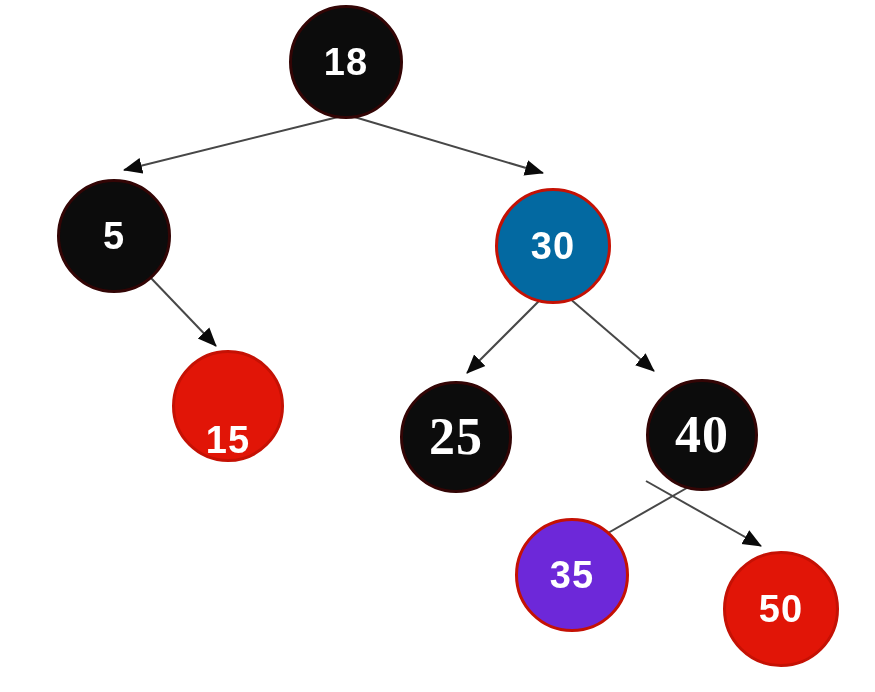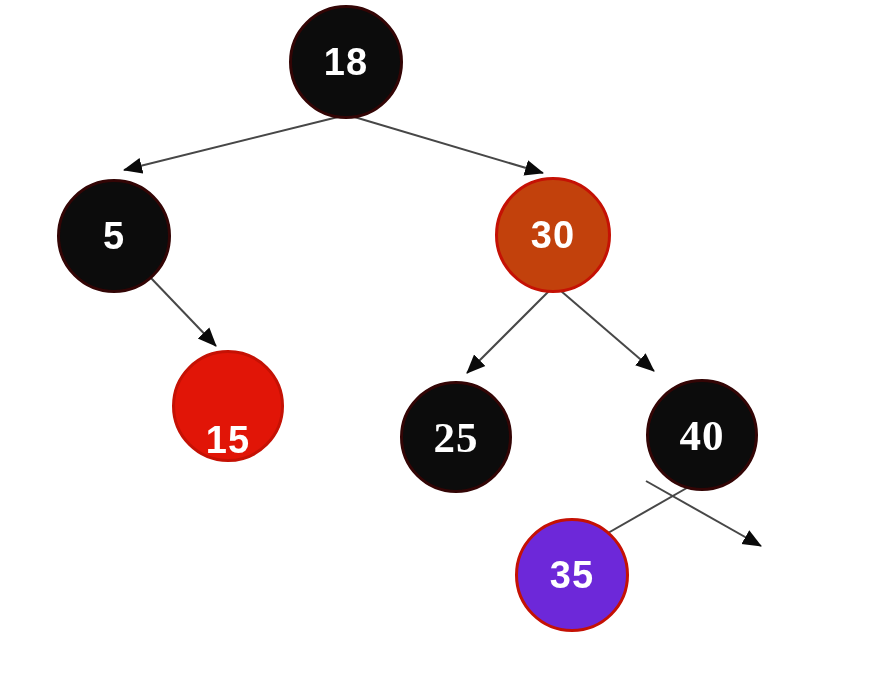--- a/index.html
+++ b/index.html
@@ -33,21 +33,21 @@
     box-sizing: border-box;
   }
   .node-label {
     font-weight: bold;
     font-size: 38px;
     line-height: 1;
     letter-spacing: 1px;
     user-select: none;
   }
   .font-sans .node-label { font-family: "Liberation Sans", sans-serif; }
-  .font-serif .node-label { font-family: "Liberation Serif", serif; font-size: 43px; }
+  .font-serif .node-label { font-family: "Liberation Serif", serif; font-size: 52px; }
 </style>
 </head>
 <body>
 
 <div class="stage" style="background: rgb(255, 255, 255);">
   <svg class="edge-layer" viewBox="0 0 875 692" xmlns="http://www.w3.org/2000/svg">
     <defs>
       <marker id="arrowhead" markerUnits="userSpaceOnUse" markerWidth="24" markerHeight="20" refX="18" refY="9" orient="auto">
         <path id="ah-path" d="M0,1 L19,9 L0,17 Z" fill="#0a0a0a"></path>
       </marker>
@@ -62,28 +62,31 @@
         <line x1="646" y1="481" x2="761" y2="546" stroke="#474747" stroke-width="2" marker-end="url(#arrowhead)"></line>
       </g>
   </svg>
 
 <div class="node font-sans" style="left: 289px; top: 5px; width: 114px; height: 114px; background: rgb(12, 12, 12); border: 3px solid rgb(51, 5, 5);">
       <span class="node-label" style="color: rgb(255, 255, 255); text-align: center;">18</span>
     </div>
     <div class="node font-sans" style="left: 57px; top: 179px; width: 114px; height: 114px; background: rgb(12, 12, 12); border: 3px solid rgb(51, 5, 5);">
       <span class="node-label" style="color: rgb(255, 255, 255);">5</span>
     </div>
-    <div class="node font-sans" style="left: 495px; top: 177px; width: 116px; height: 116px; background: #c2410c; border: 3px solid rgb(197, 17, 4);">
+    <div class="node font-sans" style="left: 495px; top: 188px; width: 116px; height: 116px; background: #0369a1; border: 3px solid rgb(197, 17, 4);">
       <span class="node-label" style="color: rgb(255, 255, 255);">30</span>
     </div>
     <div class="node font-sans" style="left: 172px; top: 350px; width: 112px; height: 112px; background: rgb(225, 21, 7); border: 3px solid rgb(197, 17, 4); align-items: flex-end;">
       <span class="node-label" style="color: rgb(255, 255, 255);">15</span>
     </div>
     <div class="node font-serif" style="left: 400px; top: 381px; width: 112px; height: 112px; background: rgb(12, 12, 12); border: 3px solid rgb(51, 5, 5);">
       <span class="node-label" style="color: rgb(255, 255, 255);">25</span>
     </div>
     <div class="node font-serif" style="left: 646px; top: 379px; width: 112px; height: 112px; background: rgb(12, 12, 12); border: 3px solid rgb(51, 5, 5);">
       <span class="node-label" style="color: rgb(255, 255, 255);">40</span>
     </div>
     <div class="node font-sans" style="left: 515px; top: 518px; width: 114px; height: 114px; background: #6d28d9; border: 3px solid rgb(197, 17, 4);">
       <span class="node-label" style="color: rgb(255, 255, 255);">35</span>
     </div>
+    <div class="node font-sans" style="left: 723px; top: 551px; width: 116px; height: 116px; background: rgb(225, 21, 7); border: 3px solid rgb(197, 17, 4);">
+      <span class="node-label" style="color: rgb(255, 255, 255);">50</span>
+    </div>
   </div>
 
 </body></html>

